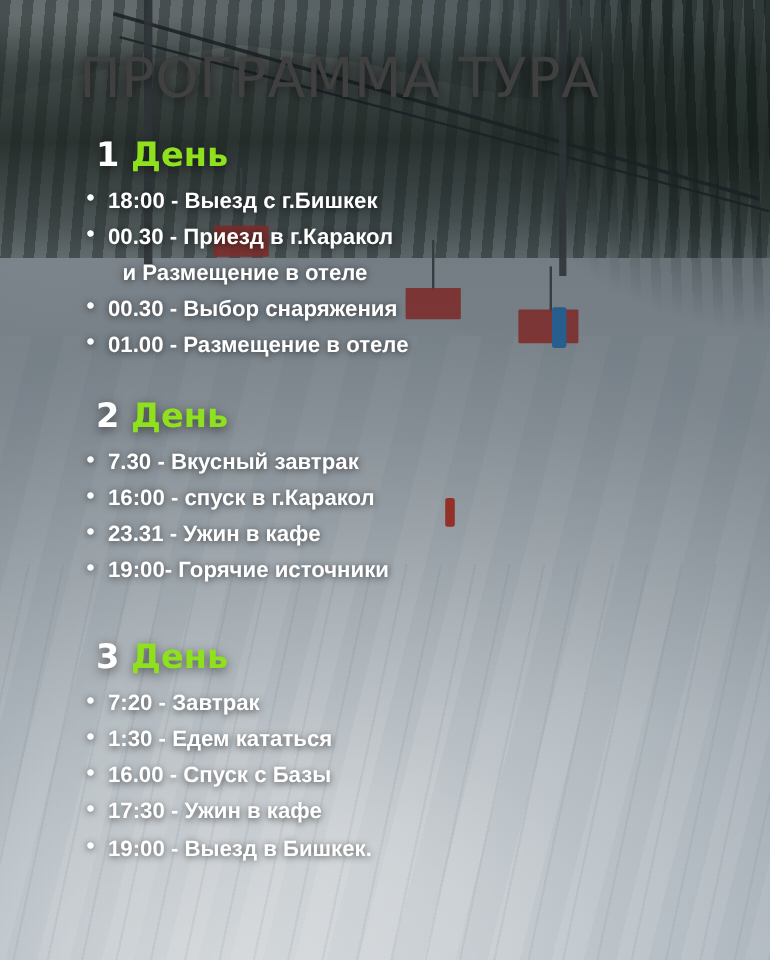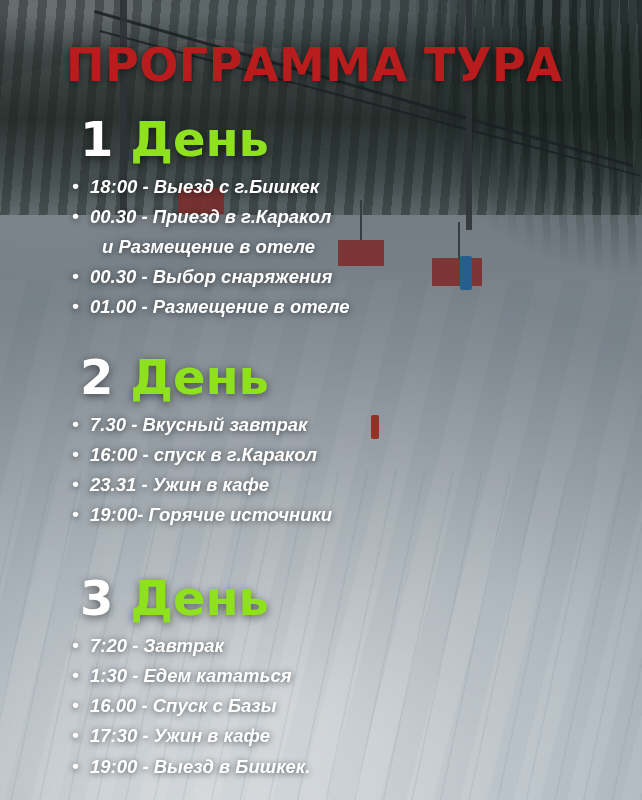--- a/index.html
+++ b/index.html
@@ -118,35 +118,35 @@
   .content {
     position: absolute;
     inset: 0;
     padding: 42px 30px 0 66px;
     box-sizing: border-box;
   }
   .poster-title {
     margin: 0;
     font-size: 46px;
     line-height: 1.02;
-    font-weight: 700;
-    color: #b91c1c;
+    font-weight: 400;
+    color: #404040;
     letter-spacing: 0.5px;
     text-shadow: 0 2px 10px rgba(0,0,0,0.55);
     font-family: "DejaVu Sans", "Liberation Sans", sans-serif;
   }
   .day-block {
     margin-top: 26px;
   }
   .day-block.second { margin-top: 34px; }
   .day-block.third  { margin-top: 48px; }
 
   .day-title {
     margin: 0 0 12px 14px;
-    font-size: 48px;
+    font-size: 28px;
     font-weight: 800;
     line-height: 1;
     color: #8fe11d;
     text-shadow: 0 2px 9px rgba(0,0,0,0.55);
     font-family: "DejaVu Sans", "Liberation Sans", sans-serif;
   }
   .day-title .num { color: #ffffff; }
   .items {
     list-style: none;
     margin: 0;
@@ -154,21 +154,20 @@
   }
   .items li {
     position: relative;
     padding-left: 18px;
     margin-bottom: 7px;
     font-size: 18.5px;
     line-height: 1.25;
     font-weight: 700;
     color: #ffffff;
     text-shadow: 0 1px 6px rgba(0,0,0,0.6);
-    font-style: italic;
   }
   .items li::before {
     content: "•";
     position: absolute;
     left: 0;
     top: -1px;
     font-size: 19px;
     color: #ffffff;
   }
   .items li.cont {

